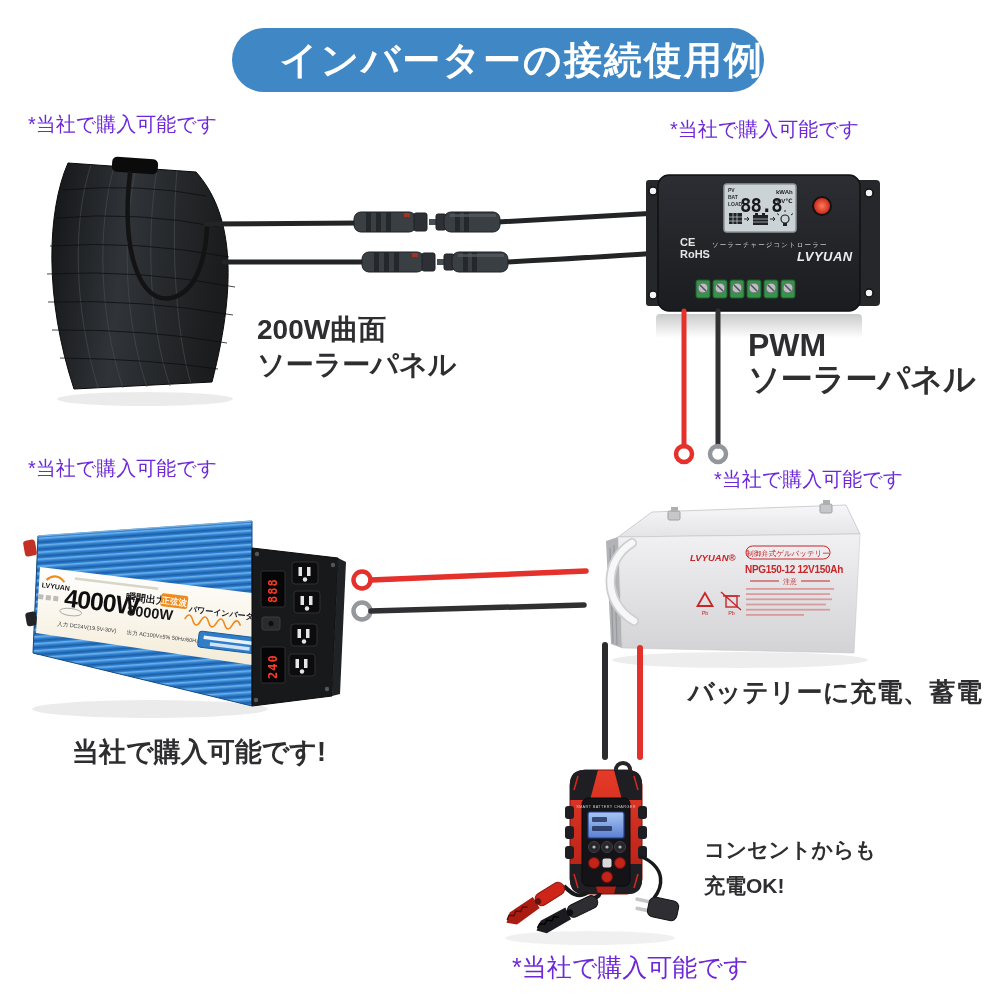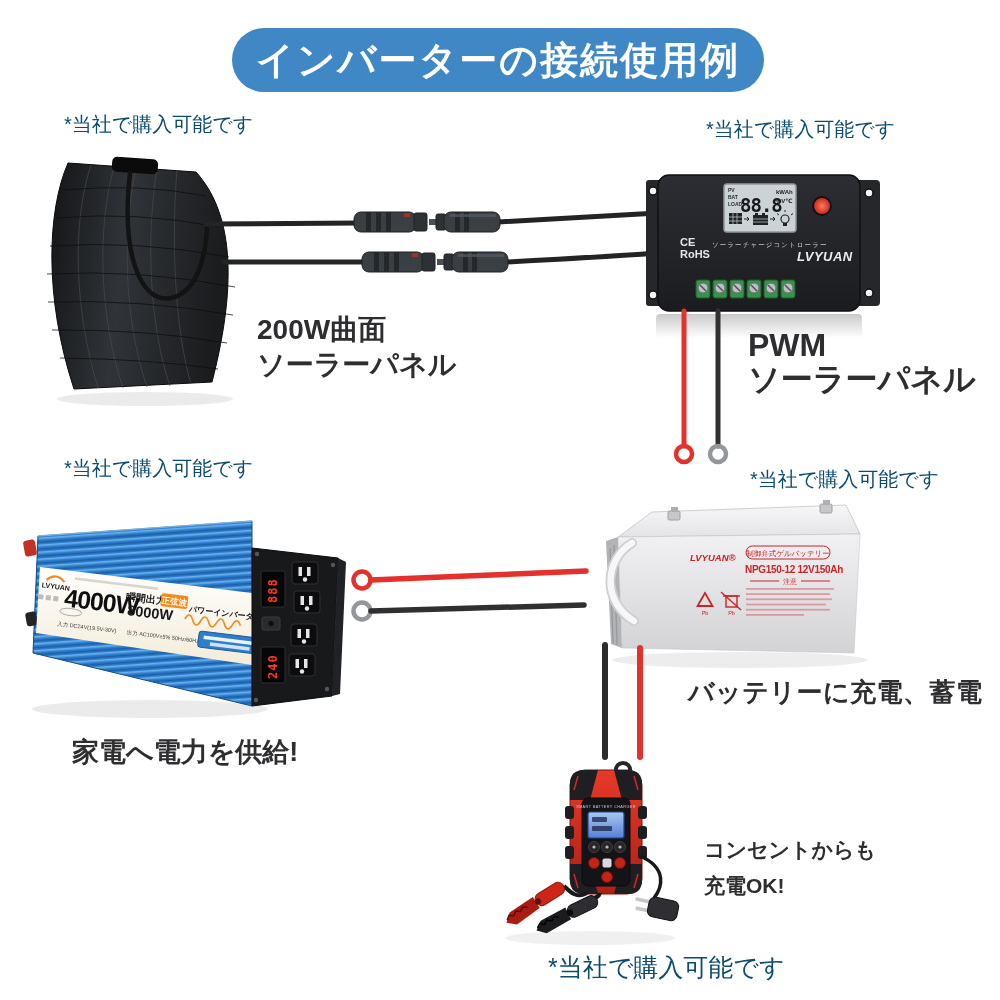--- a/index.html
+++ b/index.html
@@ -1,22 +1,22 @@
 <!DOCTYPE html>
 <html><head>
 <meta charset="utf-8">
 <style>
   html,body{margin:0;padding:0;background:#fff;}
   .canvas{position:relative;width:1000px;height:1000px;background:#fff;overflow:hidden;
           font-family:"Liberation Sans","DejaVu Sans",sans-serif;}
   svg.layer{position:absolute;left:0;top:0;}
   .title-pill{position:absolute;left:232px;top:28px;width:532px;height:64px;background:#3f88c5;
-              border-radius:34px;display:flex;align-items:center;justify-content:center;}
+              border-radius:34px;display:flex;align-items:center;justify-content:flex-end;}
   .title-pill span{color:#ffffff;font-size:38px;font-weight:700;letter-spacing:2px;white-space:nowrap;}
-  .note{position:absolute;color:#0c4a6e;font-size:20px;white-space:nowrap;margin-left:36px;}
+  .note{position:absolute;color:#6d28d9;font-size:20px;white-space:nowrap;}
   .note.big{font-size:25px;}
   .lbl{position:absolute;color:#2e2e30;font-weight:700;white-space:nowrap;}
   .lbl div{white-space:nowrap;}
 </style>
 </head>
 <body>
 
 <div class="canvas">
 
 <svg class="layer" width="1000" height="1000" viewBox="0 0 1000 1000">
@@ -370,21 +370,21 @@
   <div class="lbl" style="left:257px;top:312px;font-size:28px;line-height:35px">
     <div>200W曲面</div>
     <div>ソーラーパネル</div>
   </div>
 
   <div class="lbl" style="left:748px;top:328px;font-size:32px;line-height:34px">
     <div>PWM</div>
     <div>ソーラーパネル</div>
   </div>
 
-  <div class="lbl" style="left:72px;top:734px;font-size:27px">家電へ電力を供給!</div>
+  <div class="lbl" style="left:72px;top:734px;font-size:27px">当社で購入可能です!</div>
 
   <div class="lbl" style="left:688px;top:675px;font-size:26px;letter-spacing:0.5px">バッテリーに充電、蓄電</div>
 
   <div class="lbl" style="left:704px;top:832px;font-size:21px;line-height:36px">
     <div>コンセントからも</div>
     <div>充電OK!</div>
   </div>
 
 </div>
 

